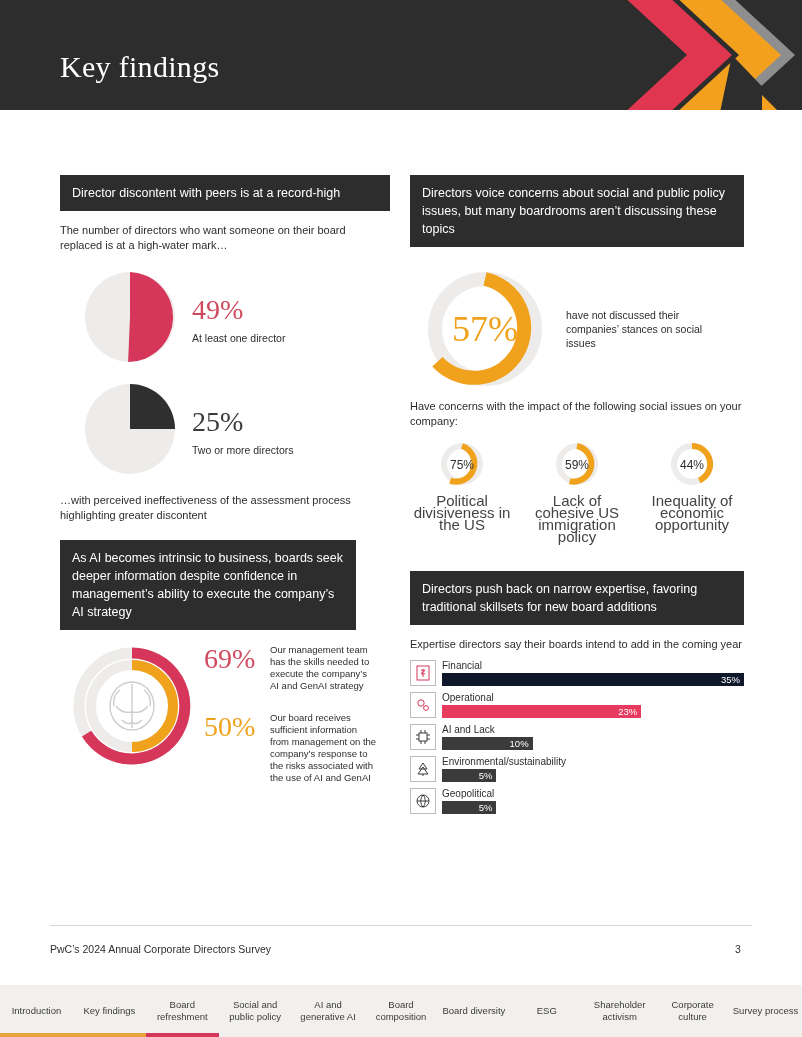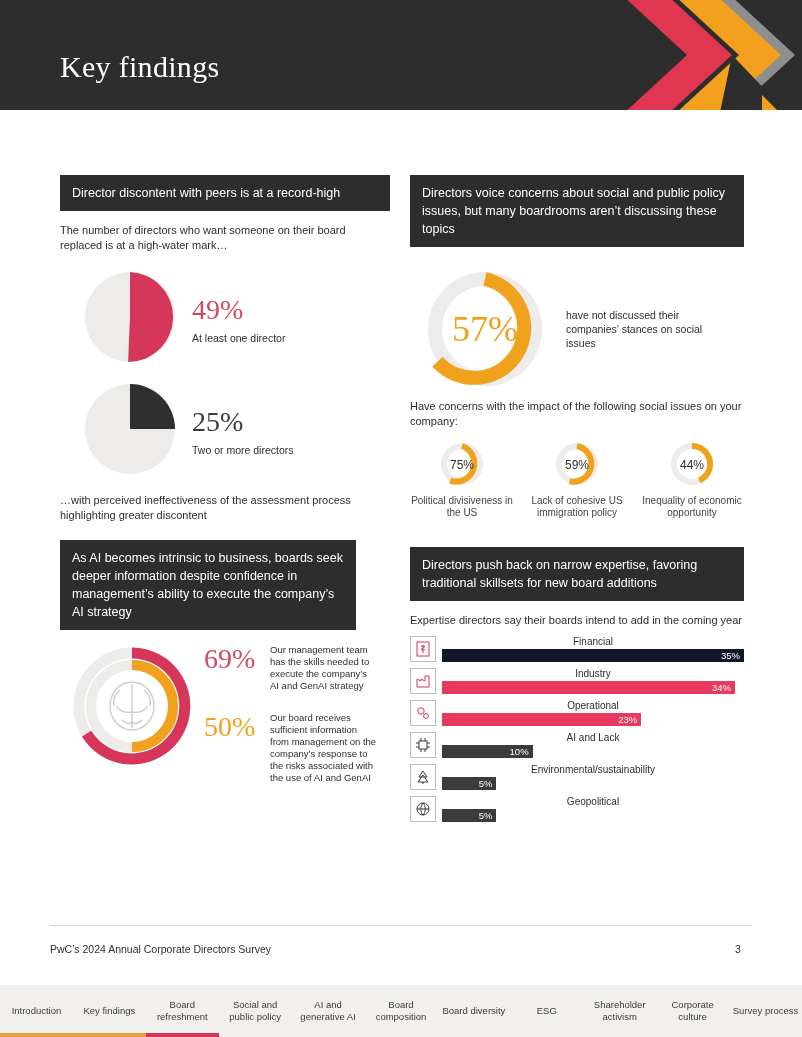--- a/index.html
+++ b/index.html
@@ -38,21 +38,21 @@
   .donut{position:relative;}
   .donut svg{display:block;}
 
   .pct-big{font-family:"Liberation Serif", serif;font-size:28px;color:#d04a5f;line-height:40px;}
   .pct-big.dark{color:#3b3b3b;}
   .pct-sub{font-size:10.5px;color:#2d2d2d;margin-top:2px;}
 
   
   .mini-row{display:flex;justify-content:space-between;width:334px;}
   .mini{width:104px;text-align:center;}
-  .mini-cap{font-size:10px;line-height:12px;color:#444;margin-top:4px;}
+  .mini-cap{font-size:15px;line-height:12px;color:#444;margin-top:4px;}
 
   
   .bar-block{margin-top:4px;}
   .bar-row{display:flex;align-items:flex-start;margin-bottom:6px;}
   .bar-icon{
     width:26px;height:26px;border:1px solid #bdbdbd;box-sizing:border-box;
     display:flex;align-items:center;justify-content:center;flex:none;background:#fff;
   }
   .bar-right{margin-left:6px;flex:1;}
   .bar-label{font-size:10px;color:#2d2d2d;line-height:12px;margin-bottom:1px;}
@@ -192,50 +192,37 @@
           <text x="52" y="28" text-anchor="middle" font-family="Liberation Sans, sans-serif" font-size="12" fill="#2d2d2d">44%</text>
         </svg>
         <div class="mini-cap">Inequality of economic opportunity</div>
       </div>
     </div>
 
     <div class="panel-title" style="width:334px;margin-top:28px;min-height:36px;display:flex;align-items:center;">Directors push back on narrow expertise, favoring traditional skillsets for new board additions</div>
 
     <div class="note" style="margin-top:12px;width:334px;">Expertise directors say their boards intend to add in the coming year</div>
 
-    <div class="bar-block" style="margin-top:8px;width:334px;text-align:center;">
+    <div class="bar-block" style="margin-top:8px;width:334px;">
 
       <div class="bar-row">
         <div class="bar-icon">
           <svg width="18" height="18" viewBox="0 0 18 18">
               <rect x="3" y="2" width="12" height="14" fill="none" stroke="#d6365a" stroke-width="1"></rect>
               <path d="M9 5 v8 M7 6.5 q2-1.5 4 0 q-2 1.5 -4 3 q2 1.5 4 0" fill="none" stroke="#d6365a" stroke-width="1"></path>
             </svg>
         </div>
         <div class="bar-right">
           <div class="bar-label">Financial</div>
           <div class="bar-track">
               <div class="bar-fill" style="width:100%;background:#0f172a;">35%</div>
             </div>
         </div>
       </div>
 
-      <div class="bar-row">
-        <div class="bar-icon">
-          <svg width="18" height="18" viewBox="0 0 18 18">
-              <path d="M3 15 V7 l4 2 V7 l4 2 V4 h4 v11 Z" fill="none" stroke="#d6365a" stroke-width="1"></path>
-            </svg>
-        </div>
-        <div class="bar-right">
-          <div class="bar-label">Industry</div>
-          <div class="bar-track">
-              <div class="bar-fill" style="width:97%;background:#e8395e;">34%</div>
-            </div>
-        </div>
-      </div>
 
       <div class="bar-row">
         <div class="bar-icon">
           <svg width="18" height="18" viewBox="0 0 18 18">
               <circle cx="7" cy="7" r="3.2" fill="none" stroke="#d6365a" stroke-width="1"></circle>
               <circle cx="12" cy="12" r="2.4" fill="none" stroke="#d6365a" stroke-width="1"></circle>
             </svg>
         </div>
         <div class="bar-right">
           <div class="bar-label">Operational</div>

